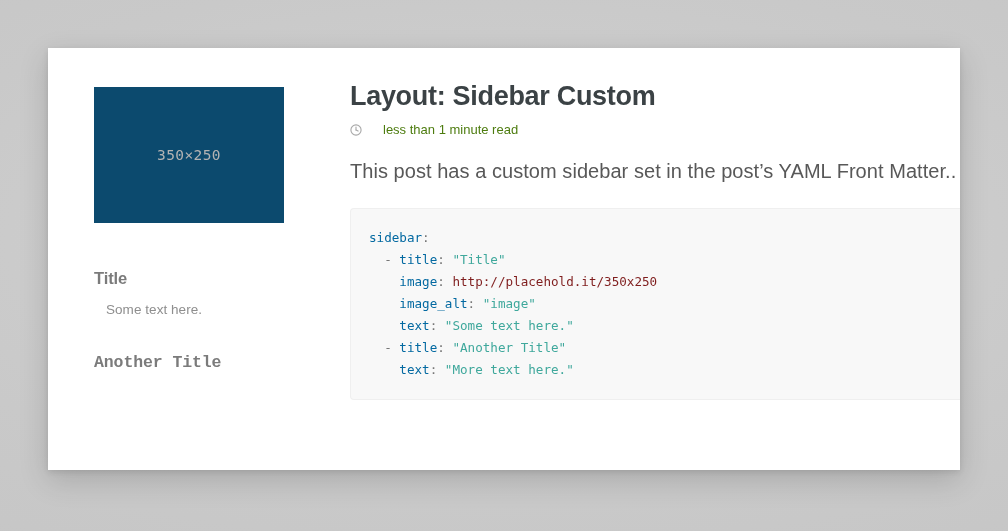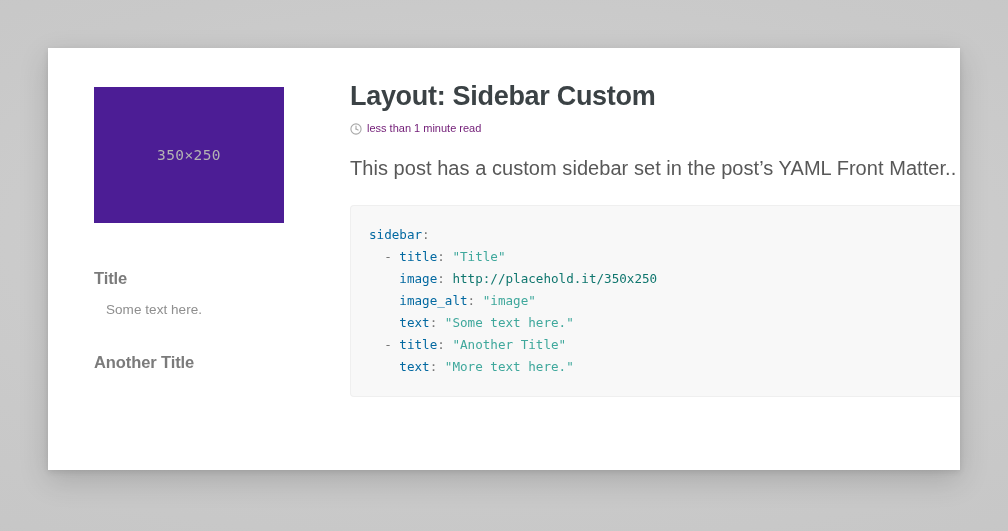--- a/index.html
+++ b/index.html
@@ -46,21 +46,21 @@
   #sidebar {
     position: absolute;
     left: 46px;
     top: 39px;
     width: 192px;
   }
 
   #placeholder-image {
     width: 190px;
     height: 136px;
-    background: #4c1d95;
+    background: #0c4a6e;
     display: flex;
     align-items: center;
     justify-content: center;
   }
   #placeholder-image .ph-text {
     color: #b3b3b3;
     font-size: 14.5px;
     font-family: "DejaVu Sans Mono", monospace;
     letter-spacing: 0.4px;
   }
@@ -75,21 +75,21 @@
     letter-spacing: -0.1px;
   }
   .sidebar-text {
     color: #8e8e8e;
     font-size: 13.5px;
     margin: 12px;
     letter-spacing: 0.05px;
   }
   #sb-h1 { margin-top: 46px; }
   #sb-p1 { margin-top: 14px; }
-  #sb-h2 { margin-top: 36px; }
+  #sb-h2 { margin-top: 36px; font-family: Liberation Mono, monospace; }
   #sb-p2 { margin-top: 16px; }
 
   
   #main {
     position: absolute;
     left: 302px;
     top: 32px;
     right: 0;
   }
 
@@ -98,24 +98,24 @@
     font-size: 27px;
     font-weight: bold;
     margin: 0;
     letter-spacing: -0.3px;
     line-height: 1.2;
   }
 
   #read-meta {
     display: flex;
     align-items: center;
-    gap: 5px;
+    gap: 21px;
     margin-top: 10px;
-    color: #701a75;
-    font-size: 11px;
+    color: #4d7c0f;
+    font-size: 13px;
   }
   #read-meta .clock-icon {
     display: inline-block;
     width: 12px;
     height: 12px;
     flex: 0 0 auto;
     position: relative;
     top: 0.5px;
   }
 
@@ -145,21 +145,21 @@
     margin: 0;
     font-family: "DejaVu Sans Mono", monospace;
     font-size: 12.6px;
     line-height: 22px;
     color: #555555;
     white-space: pre;
   }
   .tok-key   { color: #0369a1; }
   .tok-punct { color: #777777; }
   .tok-str   { color: #3fa89c; }
-  .tok-val   { color: #0f766e; }
+  .tok-val   { color: #7f1d1d; }
   .tok-dash  { color: #777777; }
 </style>
 </head>
 <body>
 
 <div id="page">
   <div id="card">
     <div id="card-inner">
 
       <aside id="sidebar">

